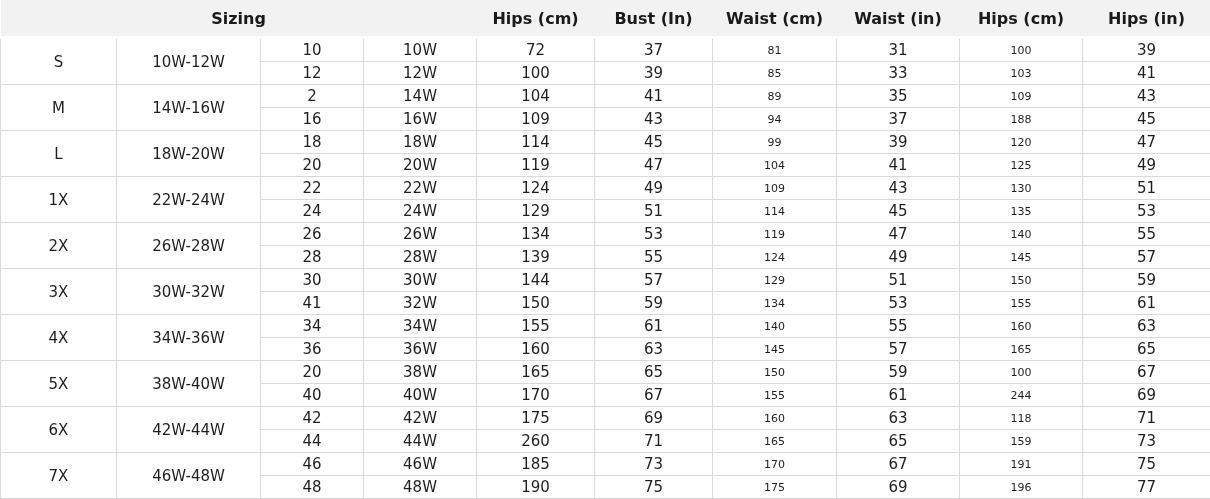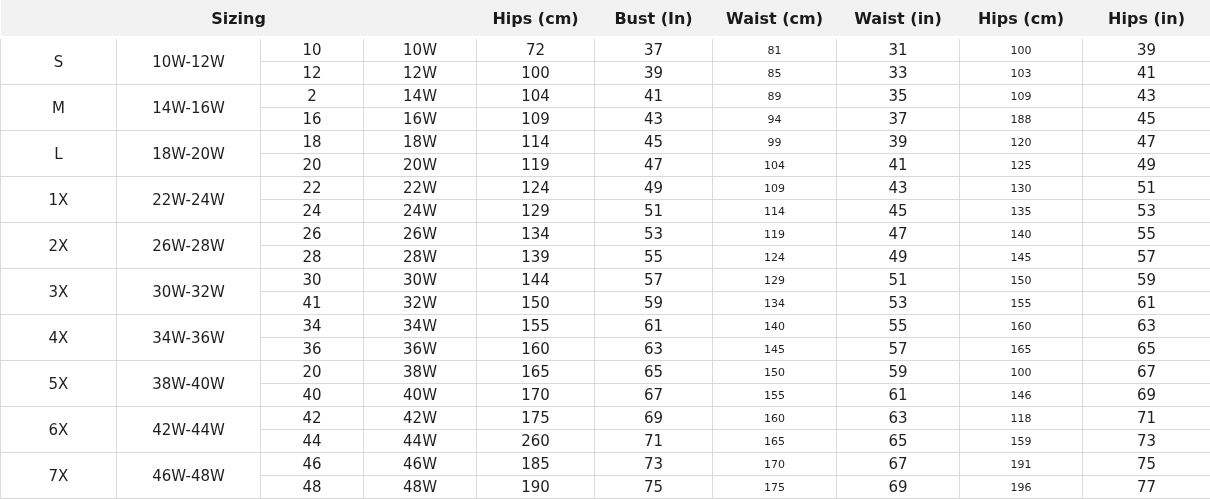--- a/index.html
+++ b/index.html
@@ -252,21 +252,21 @@
           <td class="col-hips-cm">100</td>
           <td class="col-hips-in">67</td>
         </tr>
         <tr>
           <td class="col-size-num">40</td>
           <td class="col-size-w">40W</td>
           <td class="col-bust-cm">170</td>
           <td class="col-bust-in">67</td>
           <td class="col-waist-cm">155</td>
           <td class="col-waist-in">61</td>
-          <td class="col-hips-cm">146</td>
+          <td class="col-hips-cm">244</td>
           <td class="col-hips-in">69</td>
         </tr>
         <tr>
           <td class="size-label" rowspan="2">6X</td>
           <td class="size-range" rowspan="2">42W-44W</td>
           <td class="col-size-num">42</td>
           <td class="col-size-w">42W</td>
           <td class="col-bust-cm">175</td>
           <td class="col-bust-in">69</td>
           <td class="col-waist-cm">160</td>

